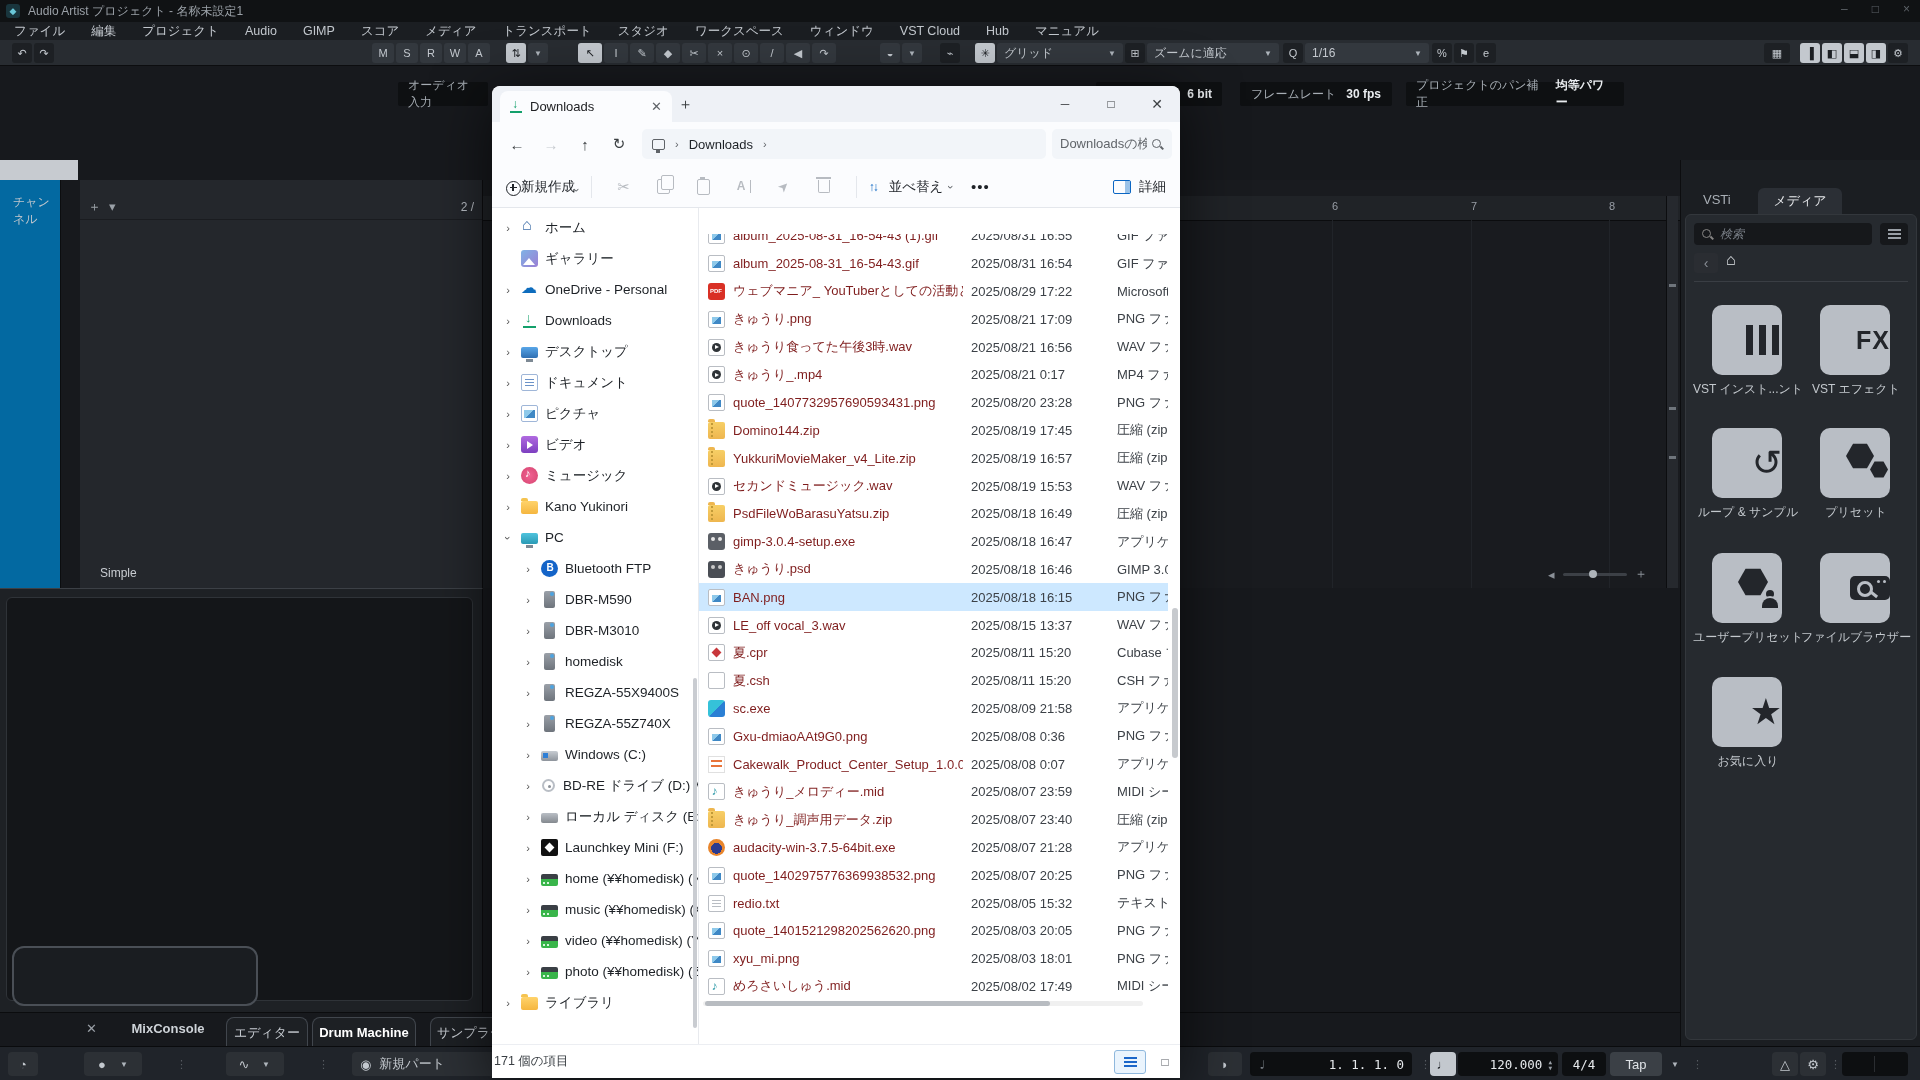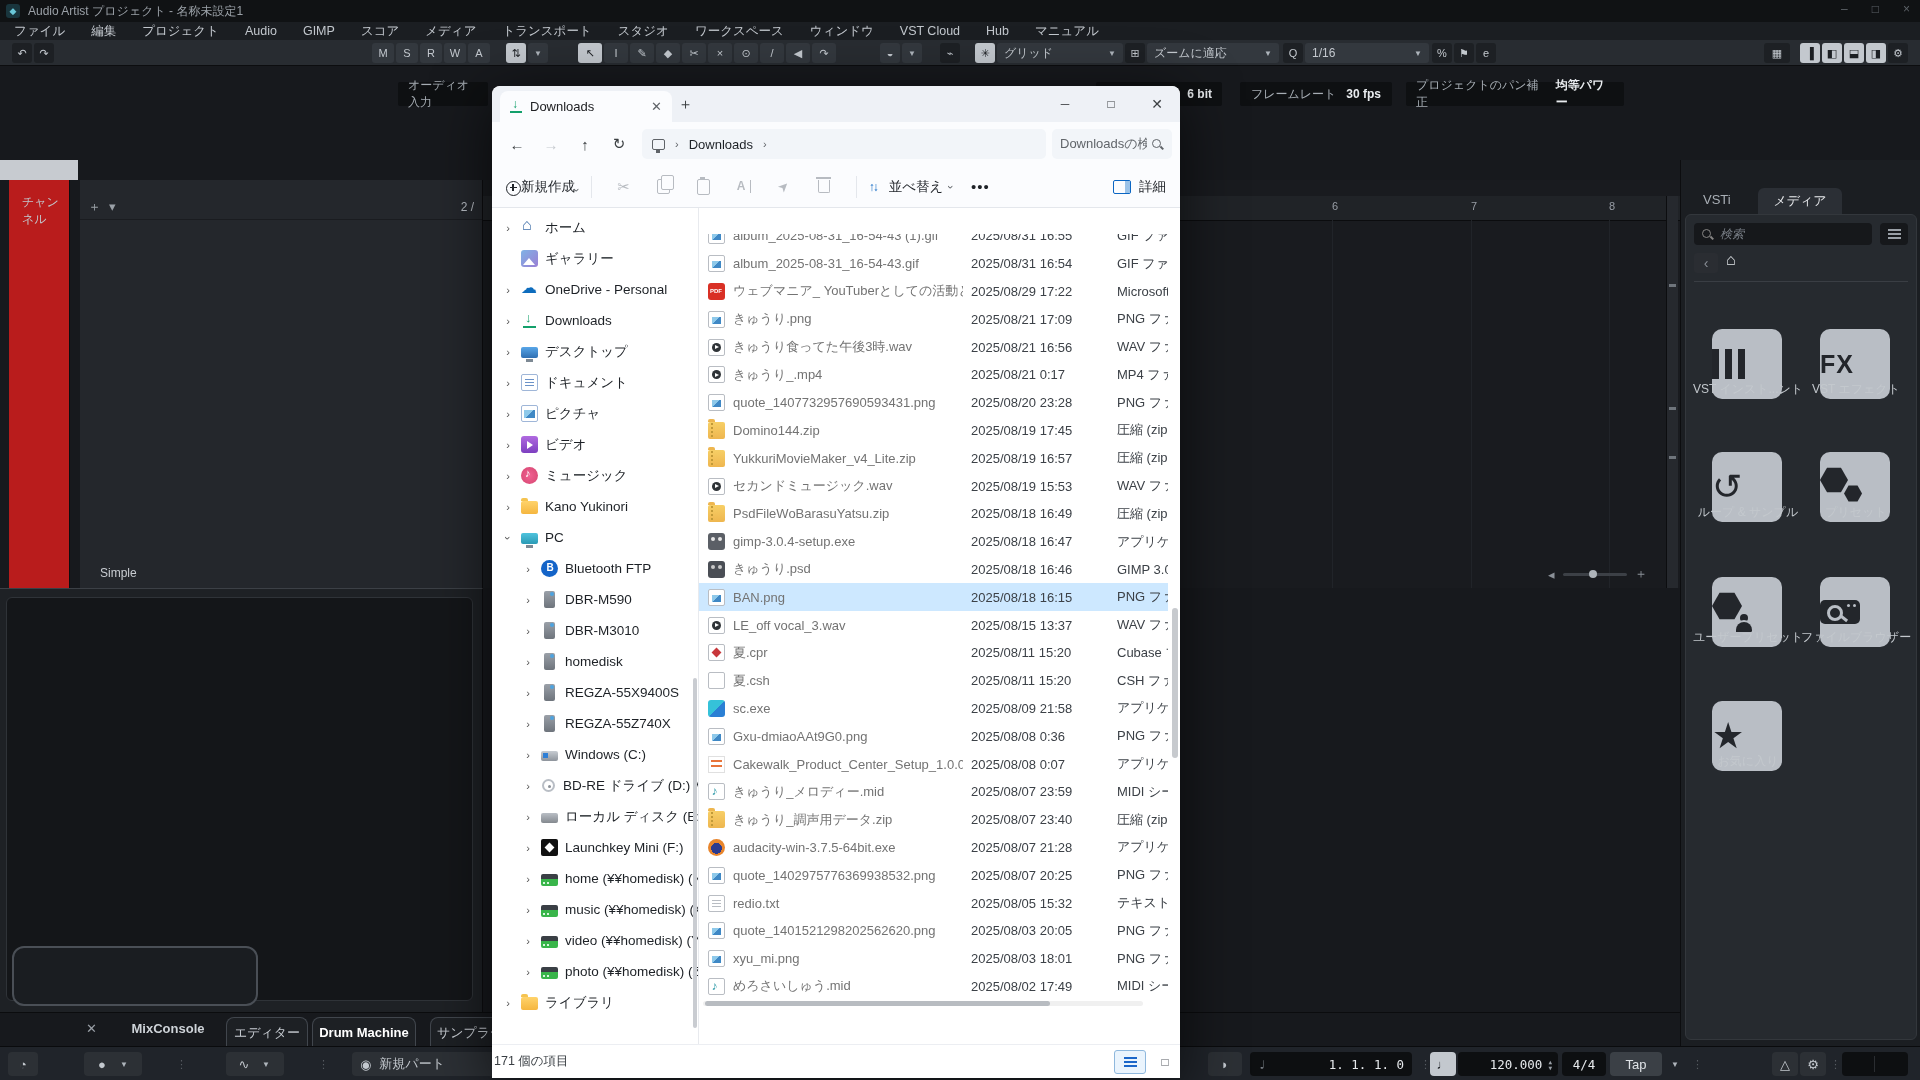--- a/index.html
+++ b/index.html
@@ -22,21 +22,21 @@
     display:flex;align-items:center;justify-content:center;font-size:11px;box-sizing:border-box;}
   .tbtn.sel{background:#c3c8ce;color:#1c1f23;}
   .tbtn.dark{background:#1d2024;}
   .tlabelbox{height:20px;background:#33383e;border-radius:3px;color:#c3c8ce;display:flex;align-items:center;
     gap:6px;padding:0 7px;font-size:12px;}
   .dd{font-size:8px;color:#aeb4bb;}
   .pill{position:absolute;top:82px;height:24px;background:#0e1012;border-radius:2px;display:flex;
     align-items:center;justify-content:center;gap:10px;color:#a6adb4;font-size:12px;padding:0 10px;box-sizing:border-box;}
   .pill b{color:#e9ecef;font-weight:bold;}
   .grayblock{left:0;top:160px;width:78px;height:20px;background:#c7cbd0;}
-  .inspector{left:9px;top:180px;width:61px;height:408px;background:#b91c1c;border-right:1px solid #0c0d0f;box-sizing:border-box;}
+  .inspector{left:0;top:180px;width:61px;height:408px;background:#0369a1;border-right:1px solid #0c0d0f;box-sizing:border-box;}
   .tracklist{left:80px;top:180px;width:403px;height:408px;background:#24272c;border-right:1px solid #0c0d0f;box-sizing:border-box;}
   .tl-head{position:absolute;left:0;top:14px;width:100%;height:26px;display:flex;align-items:center;
     gap:8px;padding:0 8px;color:#9aa0a7;box-sizing:border-box;border-bottom:1px solid #1a1c20;}
   .tl-count{margin-left:auto;color:#b9bec5;font-size:12px;}
   .io-row{position:absolute;left:0;top:40px;width:100%;height:27px;background:#2e3238;display:flex;
     align-items:center;gap:8px;padding:0 10px;color:#d8dbdf;font-size:12.5px;box-sizing:border-box;
     border-bottom:1px solid #1a1c20;}
   .eventarea{left:483px;top:180px;width:1197px;height:408px;background:#191b1f;overflow:hidden;}
   .ruler{position:absolute;left:0;top:16px;width:100%;height:24px;background:#202327;border-bottom:1px solid #0b0c0e;}
   .rnum{position:absolute;top:4px;color:#989ea6;font-size:11px;}
@@ -56,21 +56,21 @@
   .rz-search{position:absolute;left:8px;top:8px;width:178px;height:22px;background:#16181b;border-radius:4px;
     display:flex;align-items:center;gap:6px;padding:0 7px;color:#787e86;font-style:italic;font-size:12px;box-sizing:border-box;}
   .rz-listbtn{position:absolute;right:8px;top:8px;width:28px;height:22px;background:#16181b;border-radius:4px;
     display:flex;align-items:center;justify-content:center;}
   .bars{width:13px;height:10px;background:repeating-linear-gradient(#9aa0a7 0 2px,transparent 2px 4px);}
   .rz-back{position:absolute;left:8px;top:38px;width:24px;height:20px;background:#2a2d32;border-radius:3px;
     color:#8a9097;display:flex;align-items:center;justify-content:center;font-size:14px;}
   .rz-home{position:absolute;left:40px;top:36px;color:#dfe3e6;font-size:16px;}
   .rz-div{position:absolute;left:8px;right:8px;top:66px;height:1px;background:#3a3e44;}
   .tile{position:absolute;width:70px;height:70px;background:#b9bec5;border-radius:10px;display:flex;
-    align-items:center;justify-content:flex-start;margin-top:24px;}
+    align-items:center;justify-content:flex-end;}
   .tilelabel{position:absolute;width:112px;text-align:center;font-size:12px;color:#c3c8cd;white-space:nowrap;overflow:hidden;}
   .t-piano{width:36px;height:30px;background:repeating-linear-gradient(90deg,#23262b 0 7px,#b9bec5 7px 13px);}
   .t-fx{font-weight:bold;font-size:25px;color:#23262b;letter-spacing:1px;}
   .t-loop{font-size:36px;color:#23262b;line-height:1;}
   .hex{clip-path:polygon(25% 3%,75% 3%,100% 50%,75% 97%,25% 97%,0 50%);background:#23262b;}
   .t-preset{position:relative;width:44px;height:40px;}
   .t-preset .h1{position:absolute;left:0;top:0;width:28px;height:26px;}
   .t-preset .h2{position:absolute;left:24px;top:18px;width:18px;height:17px;box-shadow:0 0 0 3px #b9bec5;}
   .t-user{position:relative;width:44px;height:40px;}
   .t-user .h1{position:absolute;left:0;top:0;width:30px;height:28px;}
@@ -174,21 +174,21 @@
   .fhead{height:26px;display:flex;align-items:center;color:#5b5f64;font-size:12.5px;border-bottom:1px solid #f0f2f4;}
   .fh1{width:264px;padding-left:34px;box-sizing:border-box;border-right:1px solid #eceef1;height:18px;line-height:18px;}
   .fh2{width:146px;padding-left:8px;box-sizing:border-box;border-right:1px solid #eceef1;height:18px;line-height:18px;position:relative;}
   .fh2::after{content:"ˆ";position:absolute;left:64px;top:-8px;font-size:11px;color:#5f6368;}
   .fh3{flex:1;padding-left:8px;box-sizing:border-box;height:18px;line-height:18px;}
   .rowswrap{position:absolute;left:0;top:26px;right:12px;bottom:44px;overflow:hidden;}
   .rowslist{margin-top:-12px;}
   .frow{height:27.8px;display:flex;align-items:center;font-size:13px;}
   .frow.sel{background:#cde8ff;}
   .fcell-i{width:34px;display:flex;align-items:center;justify-content:center;flex:none;}
-  .fcell-n{width:230px;white-space:nowrap;overflow:hidden;color:#737373;flex:none;}
+  .fcell-n{width:230px;white-space:nowrap;overflow:hidden;color:#7f1d1d;flex:none;}
   .fcell-d{width:146px;padding-left:8px;white-space:nowrap;overflow:hidden;color:#3c4147;flex:none;box-sizing:border-box;}
   .fcell-t{flex:1;padding-left:8px;white-space:nowrap;overflow:hidden;color:#3c4147;box-sizing:border-box;}
   .fvscroll{position:absolute;right:2px;top:400px;width:6px;height:150px;background:#c7cace;border-radius:3px;}
   .fhscroll{position:absolute;left:4px;bottom:38px;width:440px;height:5px;background:#f0f0f0;border-radius:3px;}
   .fhscroll::after{content:"";position:absolute;left:2px;top:0;width:345px;height:5px;background:#b8bcc1;border-radius:3px;}
   .estatus{position:absolute;left:0;bottom:0;width:100%;height:34px;background:#fff;border-top:1px solid #eceef2;
     display:flex;align-items:center;padding:0 2px;box-sizing:border-box;}
   .estatus-text{font-size:12.5px;color:#3a3f44;}
   .viewbtns{margin-left:auto;display:flex;gap:6px;align-items:center;}
   .vb1{width:30px;height:22px;border:1px solid #8fb8dd;background:#eaf4fd;border-radius:3px;

